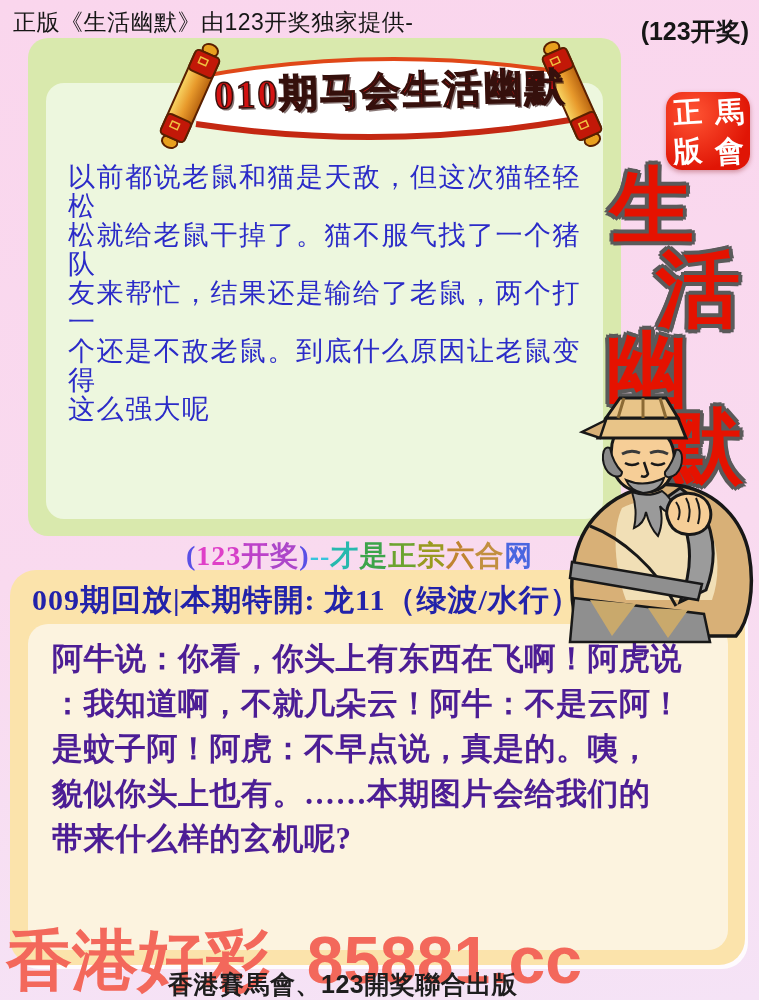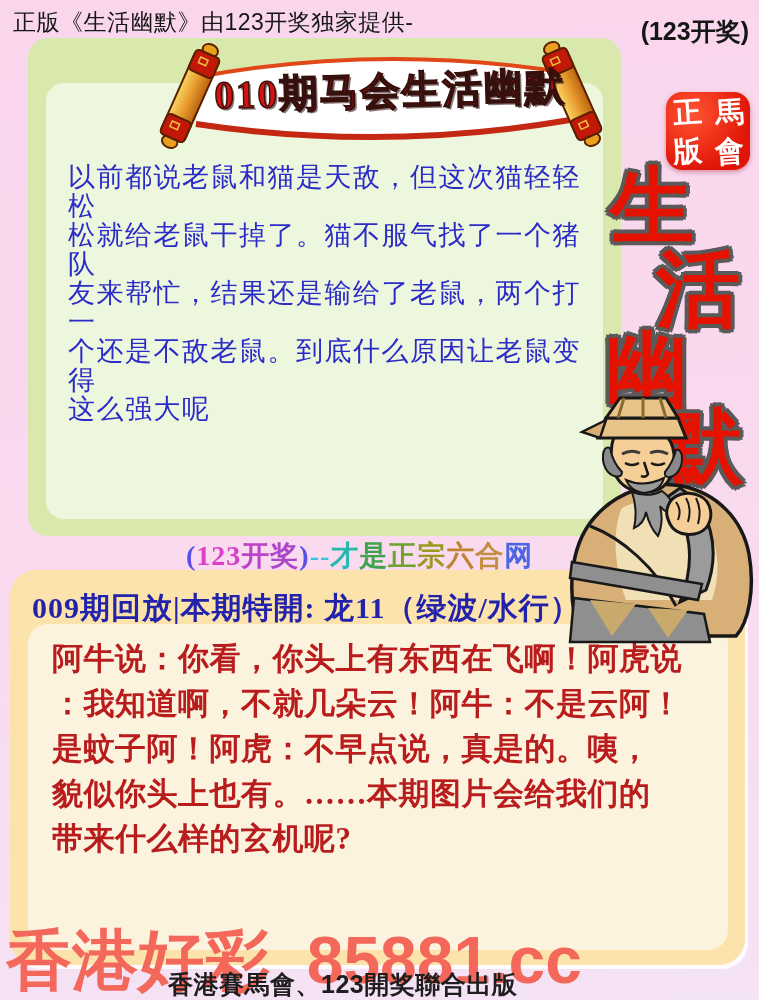--- a/index.html
+++ b/index.html
@@ -43,28 +43,28 @@
   }
   .v0{left:610px;top:164px;}
   .v1{left:656px;top:247px;}
   .v2{left:605px;top:329px;}
   .v3{left:659px;top:404px;}
   
   .slogan{position:absolute;left:186px;top:537px;font-family:"Liberation Serif",serif;font-size:28px;font-weight:bold;letter-spacing:1px;z-index:1;}
   
   .cream-outer{position:absolute;left:10px;top:570px;width:735px;height:395px;background:#FBE3AB;border-radius:26px;box-shadow:3px 4px 0 rgba(255,255,255,.85);}
   .replay-header{
-    position:absolute;left:22px;top:18px;
+    position:absolute;left:22px;top:10px;
     font-family:"Liberation Serif",serif;font-size:30px;font-weight:bold;color:#2222AA;letter-spacing:1px;
   }
   .cream-inner{position:absolute;left:18px;top:54px;width:700px;height:326px;background:#FCF3DF;border-radius:20px;}
   .story2{
     position:absolute;left:24px;top:12px;width:660px;
     font-family:"Liberation Serif",serif;font-size:31px;line-height:45px;
-    color:#b91c1c;letter-spacing:0.5px;white-space:pre-line;font-weight:600;
+    color:#4c1d95;letter-spacing:0.5px;white-space:pre-line;font-weight:600;
   }
   
   .mascot{position:absolute;left:564px;top:386px;width:190px;height:256px;z-index:6;overflow:visible;}
   
   .watermark{
     position:absolute;left:6px;top:916px;z-index:20;white-space:pre;
     font-family:"Liberation Sans",sans-serif;font-size:66px;font-weight:bold;color:#F3685B;letter-spacing:0px;
   }
   .credit{
     position:absolute;left:160px;top:968px;z-index:21;

